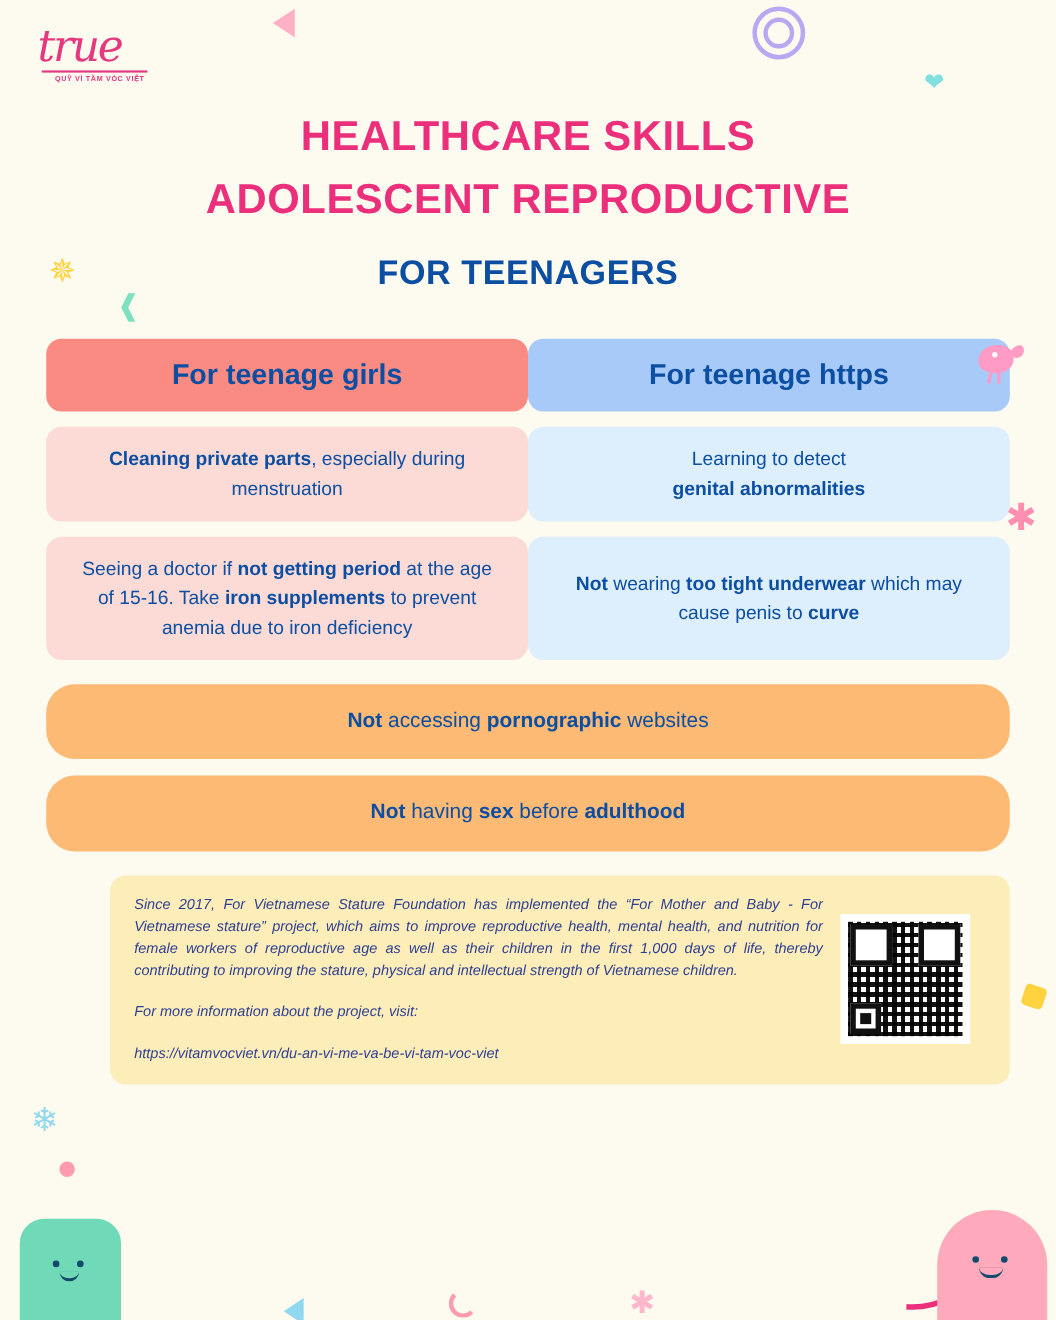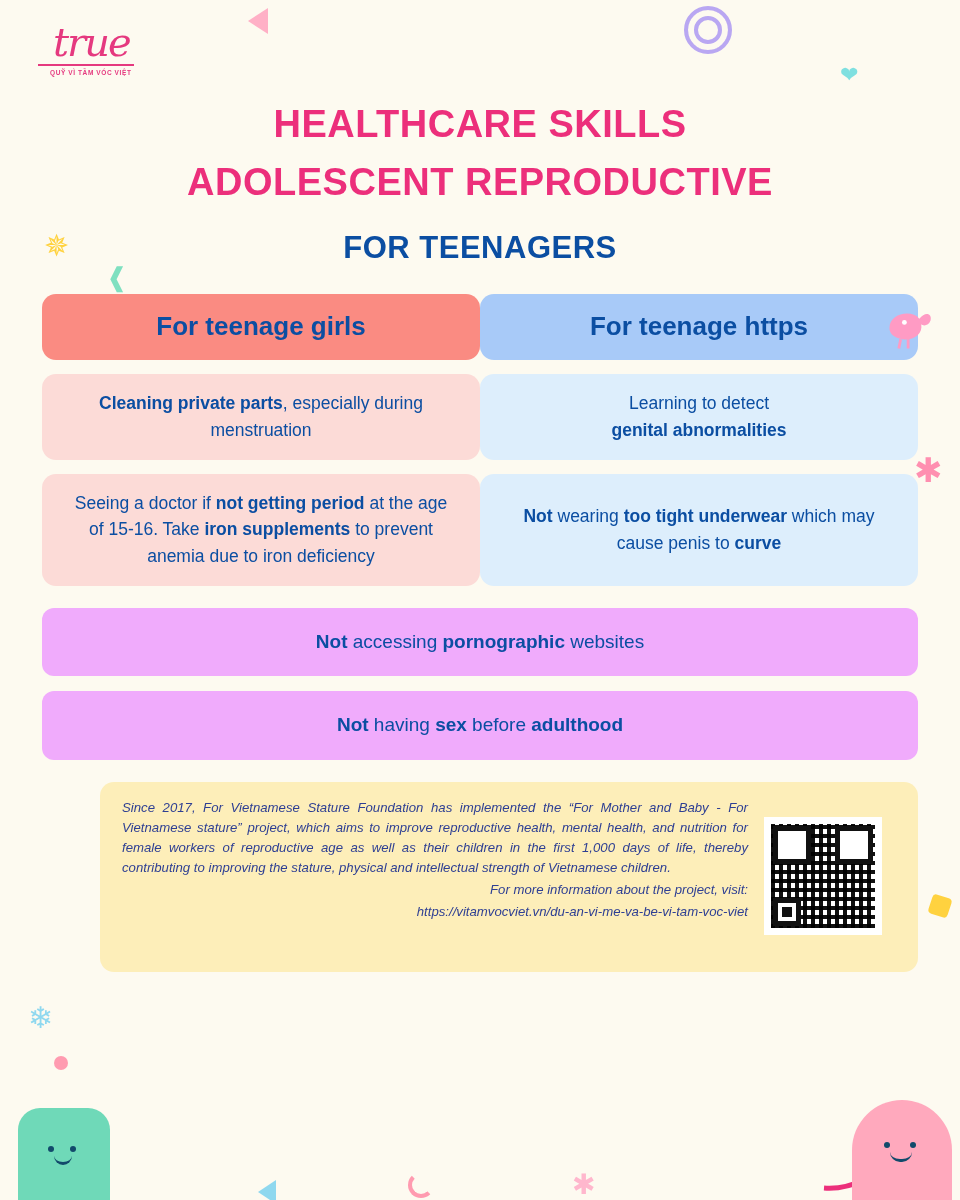--- a/index.html
+++ b/index.html
@@ -28,21 +28,20 @@
     left: 34px; top: 22px;
     width: 120px; height: 60px;
   }
   .logo-script {
     font-family: "DejaVu Serif", serif;
     font-style: italic;
     font-size: 40px;
     color: #e5397f;
     letter-spacing: -2px;
     line-height: 1;
-    margin-left: 19px;
   }
   .logo-underline {
     width: 96px; height: 2px;
     background: #e5397f;
     margin-top: 2px;
     margin-left: 4px;
   }
   .logo-sub {
     font-size: 6.5px;
     color: #e5397f;
@@ -66,21 +65,21 @@
     font-weight: bold;
     color: #0b4ea2;
     letter-spacing: .5px;
     margin-top: 18px;
   }
 
   
   .cols {
     display: flex;
     padding: 0 42px;
-    margin-top: 28px;
+    margin-top: 42px;
   }
   .col { flex: 1; display: flex; flex-direction: column; gap: 14px; }
 
   .col-head {
     border-radius: 14px;
     text-align: center;
     font-size: 26px;
     font-weight: bold;
     color: #0b4ea2;
     padding: 17px 0 18px;
@@ -101,22 +100,22 @@
   .card b { font-weight: bold; }
 
   
   .h1 { min-height: 86px; display: flex; align-items: center; justify-content: center; }
   .h2 { min-height: 112px; display: flex; align-items: center; justify-content: center; }
   .h3 { min-height: 112px; display: flex; align-items: center; justify-content: center; }
 
   
   .bars { padding: 0 42px; margin-top: 22px; display: flex; flex-direction: column; gap: 15px; }
   .bar {
-    background: #f0abfc;
-    border-radius: 12px;
+    background: #fdba74;
+    border-radius: 26px;
     color: #0b4ea2;
     font-size: 19px;
     text-align: center;
     padding: 20px 24px;
     line-height: 1.5;
   }
   .bar.tall { padding: 19px 30px; font-size: 19.5px; line-height: 1.62; }
   .bar b { font-weight: bold; }
 
   
@@ -130,21 +129,21 @@
     min-height: 190px;
   }
   .footer-text {
     flex: 1;
     font-size: 13.2px;
     font-style: italic;
     color: #2e3f93;
     line-height: 1.52;
     text-align: justify;
   }
-  .footer-text .plain { display: block; text-align: right; margin-top: 2px; }
+  .footer-text .plain { display: block; text-align: left; margin-top: 18px; }
   .qr-box {
     width: 118px; height: 118px;
     background: #fff;
     padding: 7px;
     align-self: center;
     margin-right: 16px;
   }
   .qr {
     width: 100%; height: 100%;
     background-color: #fff;

